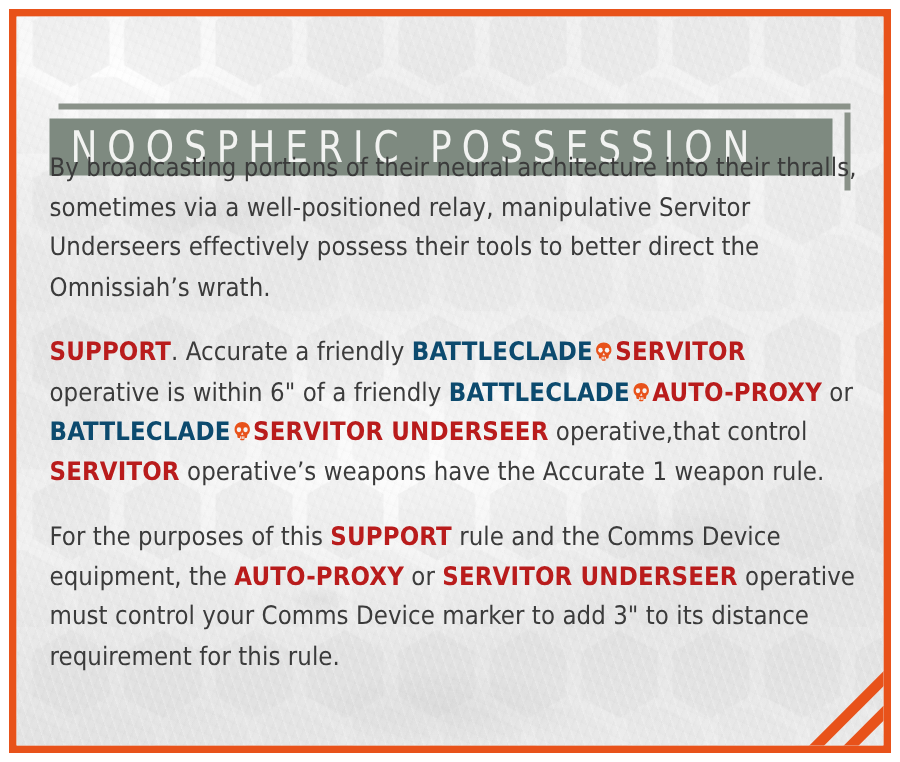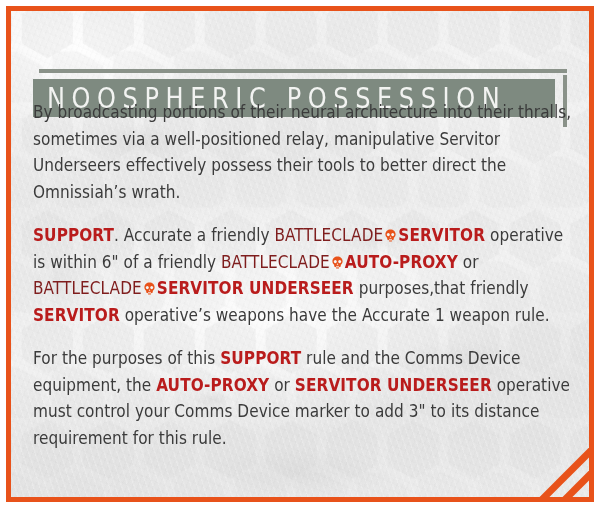--- a/index.html
+++ b/index.html
@@ -130,22 +130,22 @@
     margin: 0 0 17px 0;
   }
   #body-copy p:last-child { margin-bottom: 0; }
 
   .kw-bold {
     font-weight: bold;
     color: #b91c1c;
     letter-spacing: .1px;
   }
   .kw-faction {
-    font-weight: normal;
-    color: #7f1d1d;
+    font-weight: bold;
+    color: #0c4a6e;
     letter-spacing: .1px;
     white-space: nowrap;
   }
   .skull-icon {
     display: inline-block;
     width: 13px;
     height: 13px;
     vertical-align: -1px;
     margin: 0 1px 0 1px;
   }
@@ -230,21 +230,21 @@
               <rect x="15.2" y="24.3" width="1.7" height="4.3" fill="#f4f4f4"></rect>
               <rect x="17.8" y="24.3" width="1.7" height="4.3" fill="#f4f4f4"></rect>
             </svg></span></span><span class="kw-bold">AUTO-PROXY</span><span> or </span><span class="kw-faction"><span>BATTLECLADE</span><span class="skull-icon"><svg viewBox="0 0 32 32" aria-hidden="true">
               <path fill="#e8521a" d="M16 1C8.8 1 3.4 6.1 3.4 13.1c0 3.9 1.6 6.7 4.2 8.7l.5 3.6c.1.9.9 1.6 1.8 1.6h2.0l.4 2.3c.1.8.8 1.4 1.6 1.4h4.2c.8 0 1.5-.6 1.6-1.4l.4-2.3h2.0c.9 0 1.7-.7 1.8-1.6l.5-3.6c2.6-2 4.2-4.8 4.2-8.7C28.6 6.1 23.2 1 16 1z"></path>
               <ellipse cx="10.6" cy="13.6" rx="3.6" ry="4.0" fill="#f4f4f4"></ellipse>
               <ellipse cx="21.4" cy="13.6" rx="3.6" ry="4.0" fill="#f4f4f4"></ellipse>
               <path d="M16 17.6l-2.0 4.2h4.0z" fill="#f4f4f4"></path>
               <rect x="12.6" y="24.3" width="1.7" height="4.3" fill="#f4f4f4"></rect>
               <rect x="15.2" y="24.3" width="1.7" height="4.3" fill="#f4f4f4"></rect>
               <rect x="17.8" y="24.3" width="1.7" height="4.3" fill="#f4f4f4"></rect>
-            </svg></span></span><span class="kw-bold">SERVITOR UNDERSEER</span><span> purposes,that friendly </span><span class="kw-bold">SERVITOR</span><span> operative’s weapons have the Accurate 1 weapon rule.</span></p>
+            </svg></span></span><span class="kw-bold">SERVITOR UNDERSEER</span><span> operative,that control </span><span class="kw-bold">SERVITOR</span><span> operative’s weapons have the Accurate 1 weapon rule.</span></p>
 
     <p><span>For the purposes of this </span><span class="kw-bold">SUPPORT</span><span> rule and the Comms Device equipment, the </span><span class="kw-bold">AUTO-PROXY</span><span> or </span><span class="kw-bold">SERVITOR UNDERSEER</span><span> operative must control your Comms Device marker to add 3" to its distance requirement for this rule.</span></p>
 
   </div>
 
   <div id="corner-flash">
     <div class="bar bar-a"></div>
     <div class="bar bar-b"></div>
   </div>
 

